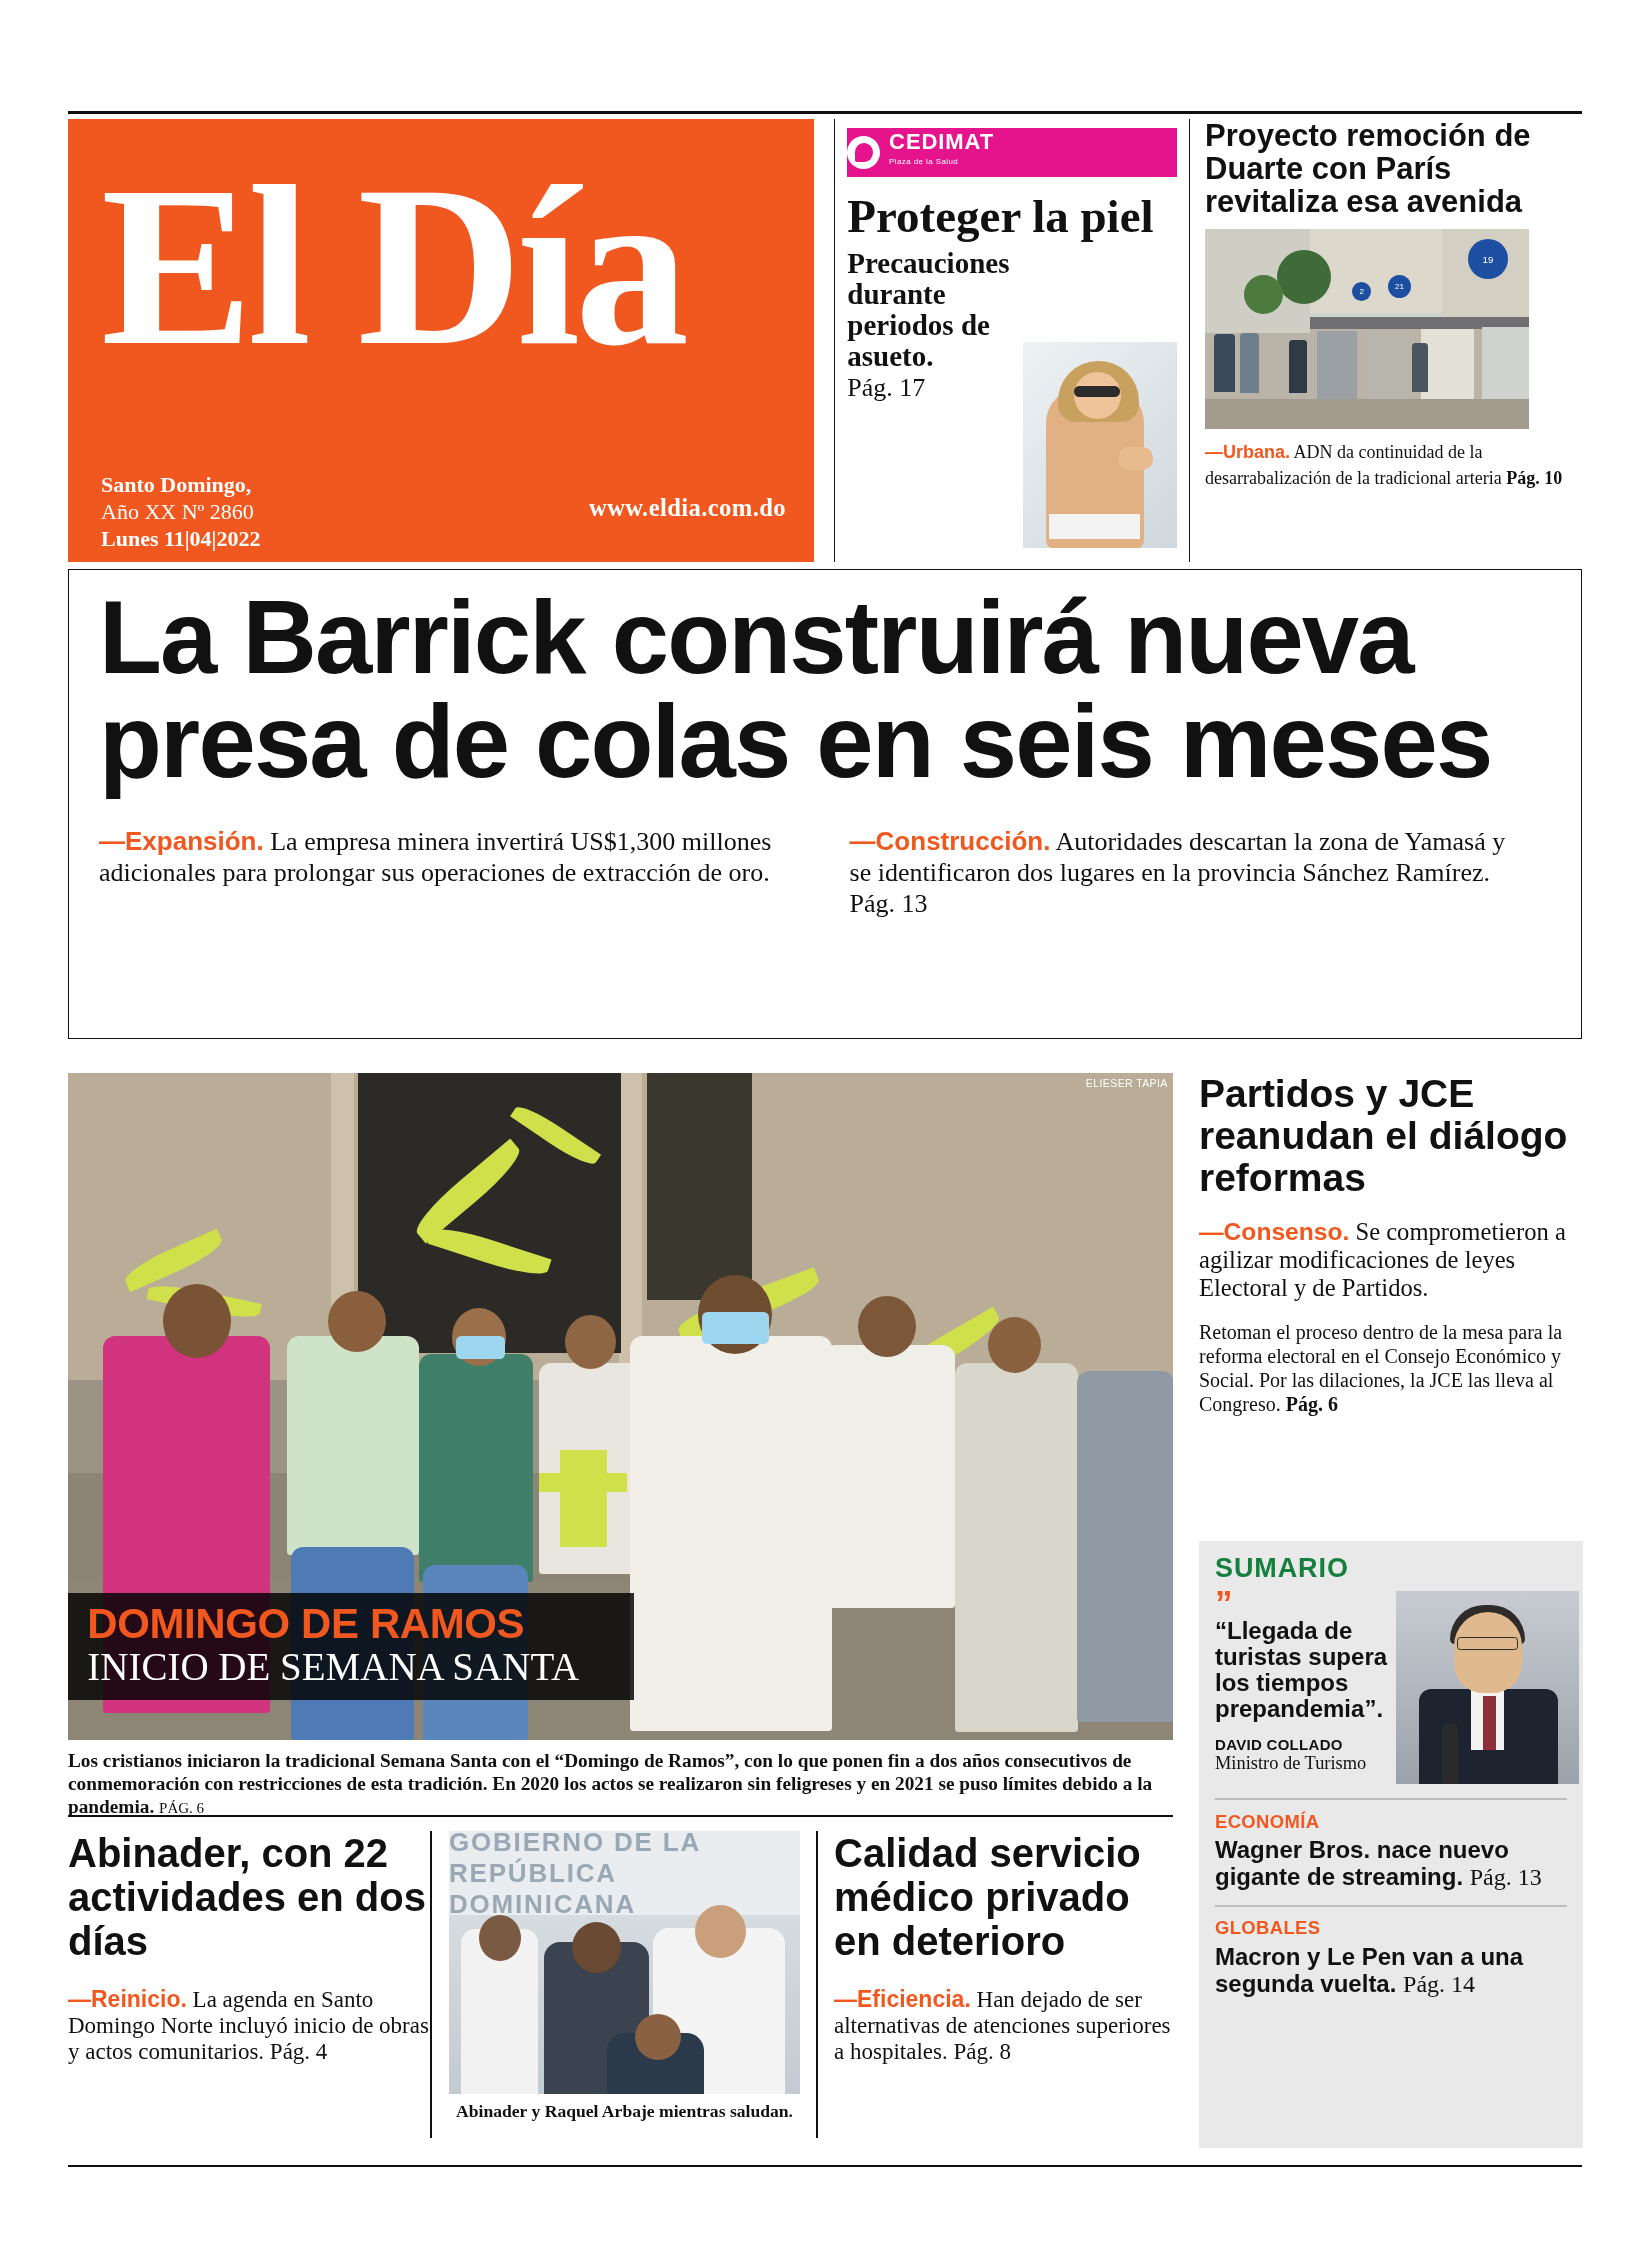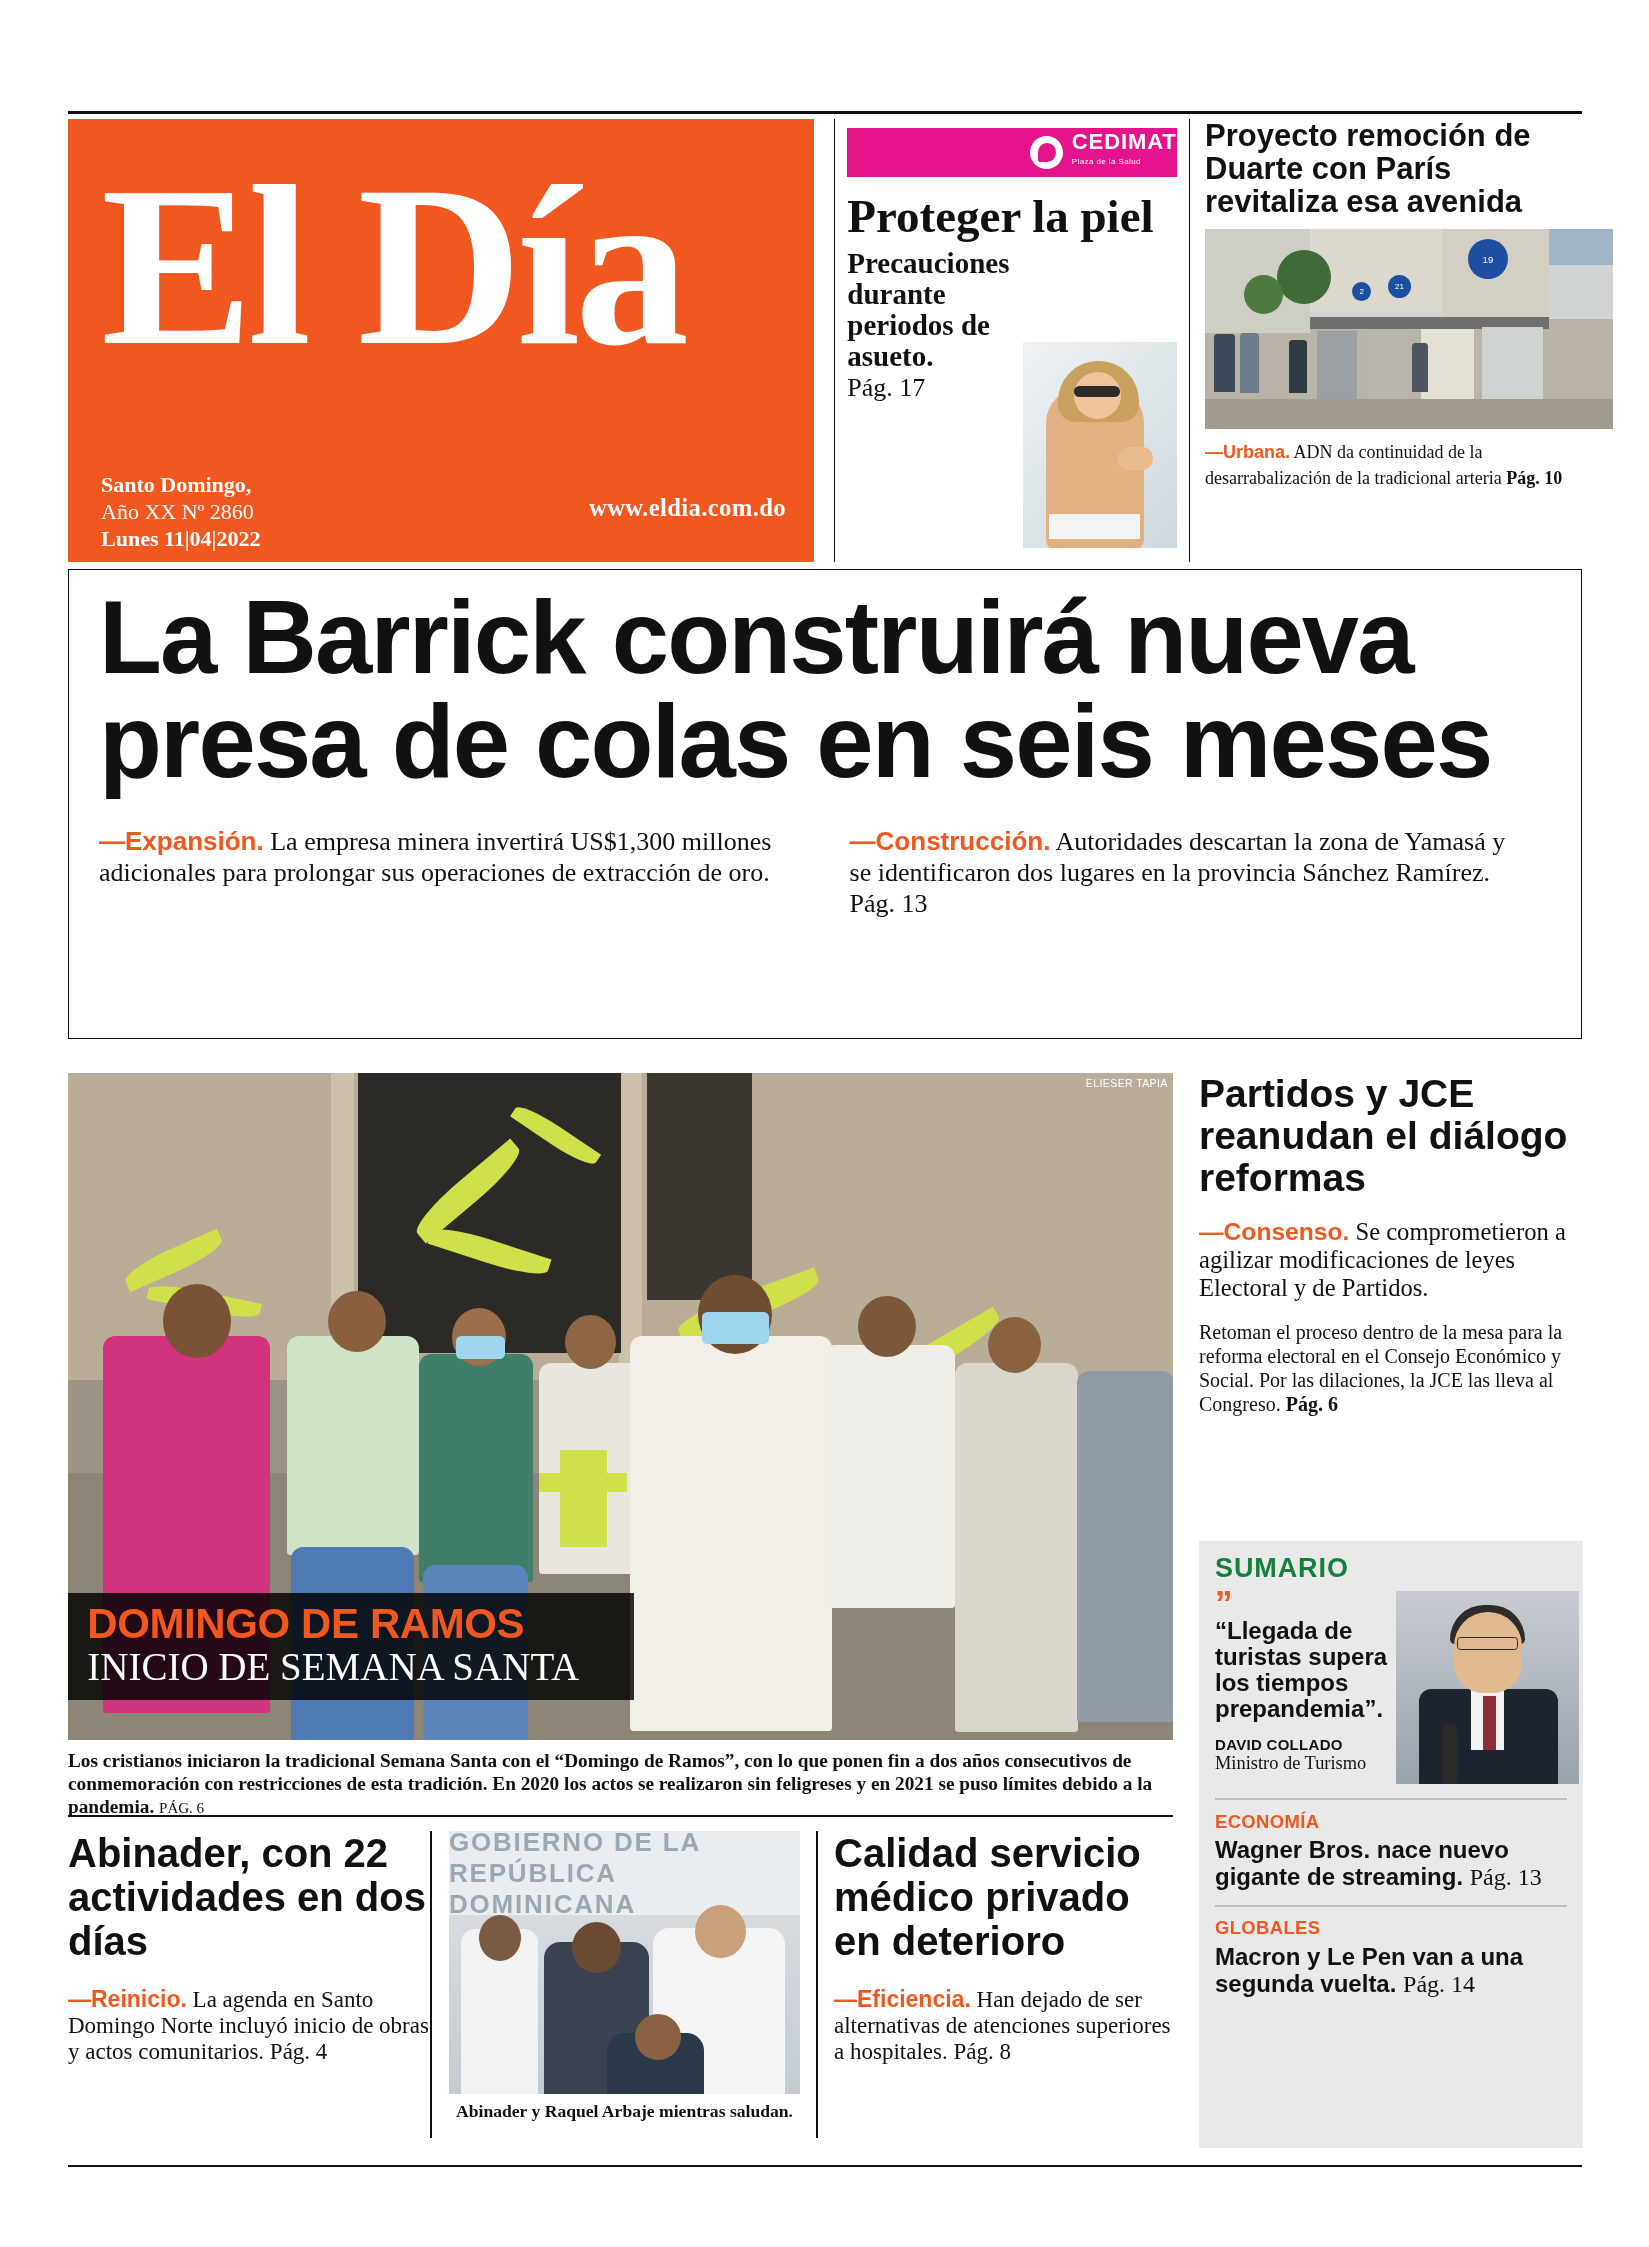--- a/index.html
+++ b/index.html
@@ -41,21 +41,21 @@
   }
 
   
   .promo {
     position:absolute; left:834px; top:119px; width:356px; height:443px;
     border-left:1.8px solid #111; border-right:1.8px solid #111;
     padding:0 12.3px;
   }
   .promo-bar {
     margin-top:8.8px; height:49px; background:#e6148c; position:relative;
-    display:flex; align-items:center; justify-content:flex-end;
+    display:flex; align-items:center; justify-content:flex-start;
   }
   .cedimat-logo { display:flex; align-items:center; gap:8.8px; }
   .cedimat-mark {
     width:33px; height:33px; border-radius:50%; background:#fff; position:relative;
   }
   .cedimat-mark:after{
     content:""; position:absolute; left:8px; top:7px; width:17.6px; height:19.3px;
     background:#e6148c; border-radius:50% 50% 50% 10%;
   }
   .cedimat-text {
@@ -75,21 +75,21 @@
     position:absolute; right:12.3px; bottom:14px; width:154px; height:206px;
     overflow:hidden;
   }
 
   
   .topright { position:absolute; left:1205px; top:119px; width:377px; height:443px; }
   .topright h3 {
     margin:0; font-family:"Liberation Sans", sans-serif; font-weight:bold;
     font-size:31px; line-height:33px;
   }
-  .tr-photo { margin-top:10.5px; width:408px; height:200px; position:relative; overflow:hidden; }
+  .tr-photo { margin-top:10.5px; width:324px; height:200px; position:relative; overflow:hidden; }
   .tr-text { margin-top:10.5px; font-size:18px; line-height:26px; }
   .kicker { font-family:"Liberation Sans", sans-serif; font-weight:bold; color:#f1581f; }
   .bold { font-weight:bold; }
 
   
   .leadbox {
     position:absolute; left:68px; top:569px; width:1514px; height:470px;
     border:1.8px solid #111;
     padding:16px 30px 0 30px;
   }

